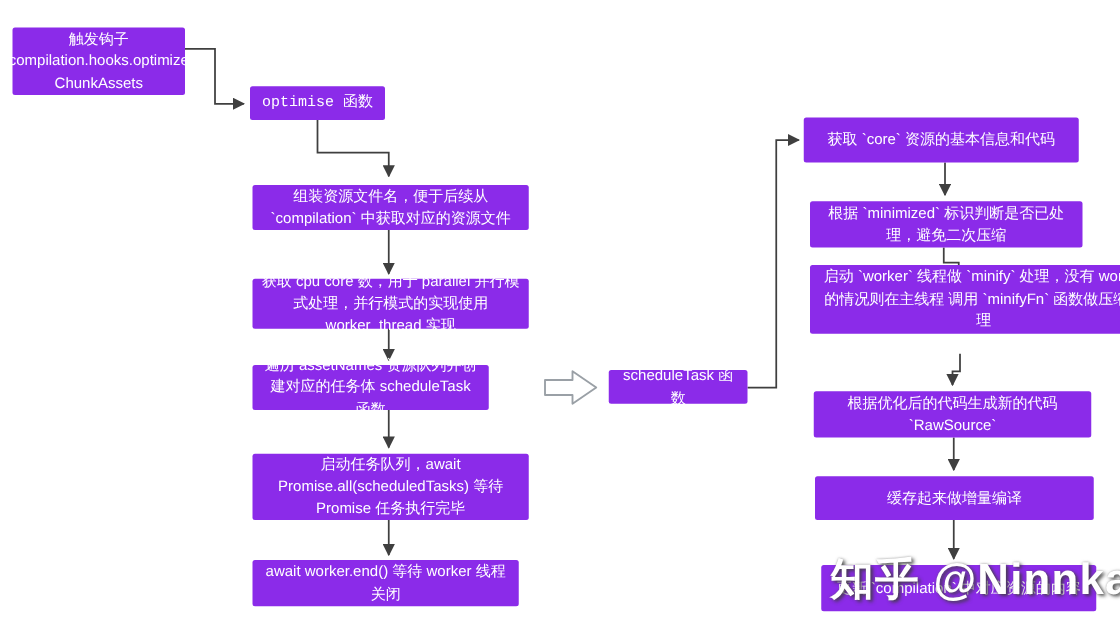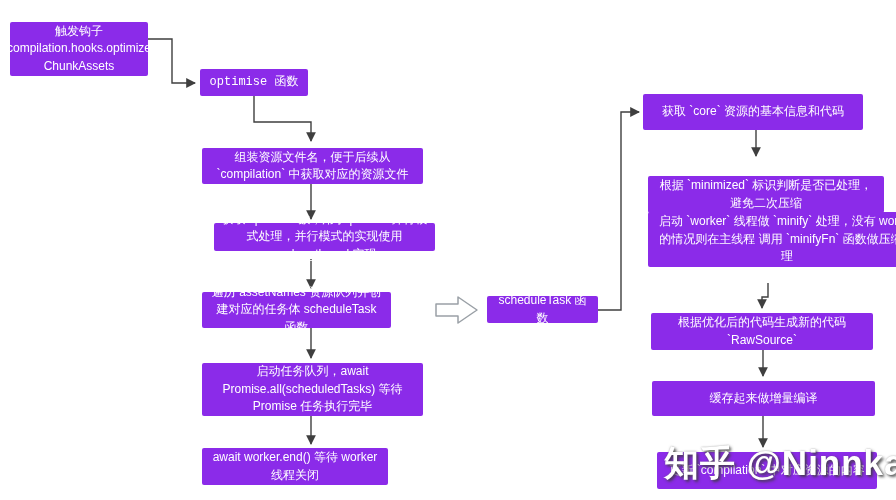--- a/index.html
+++ b/index.html
@@ -85,33 +85,33 @@
   </svg>
 
   <div class="node prewrap" style="left:10px; top:11px; width:138px; height:54px;margin-top:11px;">触发钩子
 compilation.hooks.optimize
 ChunkAssets</div>
 
   <div class="node" style="left:200px; top:69px; width:108px; height:27px;font-family:Liberation Mono, monospace;">optimise 函数</div>
 
   <div class="node" style="left:202px; top:148px; width:221px; height:36px;">组装资源文件名，便于后续从 `compilation` 中获取对应的资源文件</div>
 
-  <div class="node" style="left:202px; top:223px; width:221px; height:28px;margin-left:12px;">获取 cpu core 数，用于 parallel 并行模式处理，并行模式的实现使用 worker_thread 实现</div>
+  <div class="node" style="left:202px; top:223px; width:221px; height:40px;">获取 cpu core 数，用于 parallel 并行模式处理，并行模式的实现使用 worker_thread 实现</div>
 
   <div class="node" style="left:202px; top:292px; width:189px; height:36px;">遍历 assetNames 资源队列并创建对应的任务体 scheduleTask 函数</div>
 
   <div class="node" style="left:202px; top:363px; width:221px; height:53px;">启动任务队列，await Promise.all(scheduledTasks) 等待 Promise 任务执行完毕</div>
 
-  <div class="node" style="left:202px; top:448px; width:186px; height:37px;">await worker.end() 等待 worker 线程关闭</div>
+  <div class="node" style="left:202px; top:448px; width:213px; height:37px;">await worker.end() 等待 worker 线程关闭</div>
 
   <div class="node" style="left:487px; top:296px; width:111px; height:27px;">scheduleTask 函数</div>
 
   <div class="node" style="left:643px; top:94px; width:220px; height:36px;">获取 `core` 资源的基本信息和代码</div>
 
-  <div class="node" style="left:648px; top:176px; width:236px; height:37px;">根据 `minimized` 标识判断是否已处理，避免二次压缩</div>
+  <div class="node" style="left:648px; top:161px; width:218px; height:37px;">根据 `minimized` 标识判断是否已处理，避免二次压缩</div>
 
   <div class="node" style="left:648px; top:212px; width:278px; height:55px;">启动 `worker` 线程做 `minify` 处理，没有 worker 的情况则在主线程 调用 `minifyFn` 函数做压缩处理</div>
 
   <div class="node" style="left:651px; top:313px; width:222px; height:37px;">根据优化后的代码生成新的代码 `RawSource`</div>
 
   <div class="node" style="left:652px; top:381px; width:223px; height:35px;">缓存起来做增量编译</div>
 
   <div class="node" style="left:657px; top:452px; width:220px; height:37px;">更新 `compilation` 中对应资源的内容</div>
 
   <div class="watermark">知乎 @Ninnka</div>

